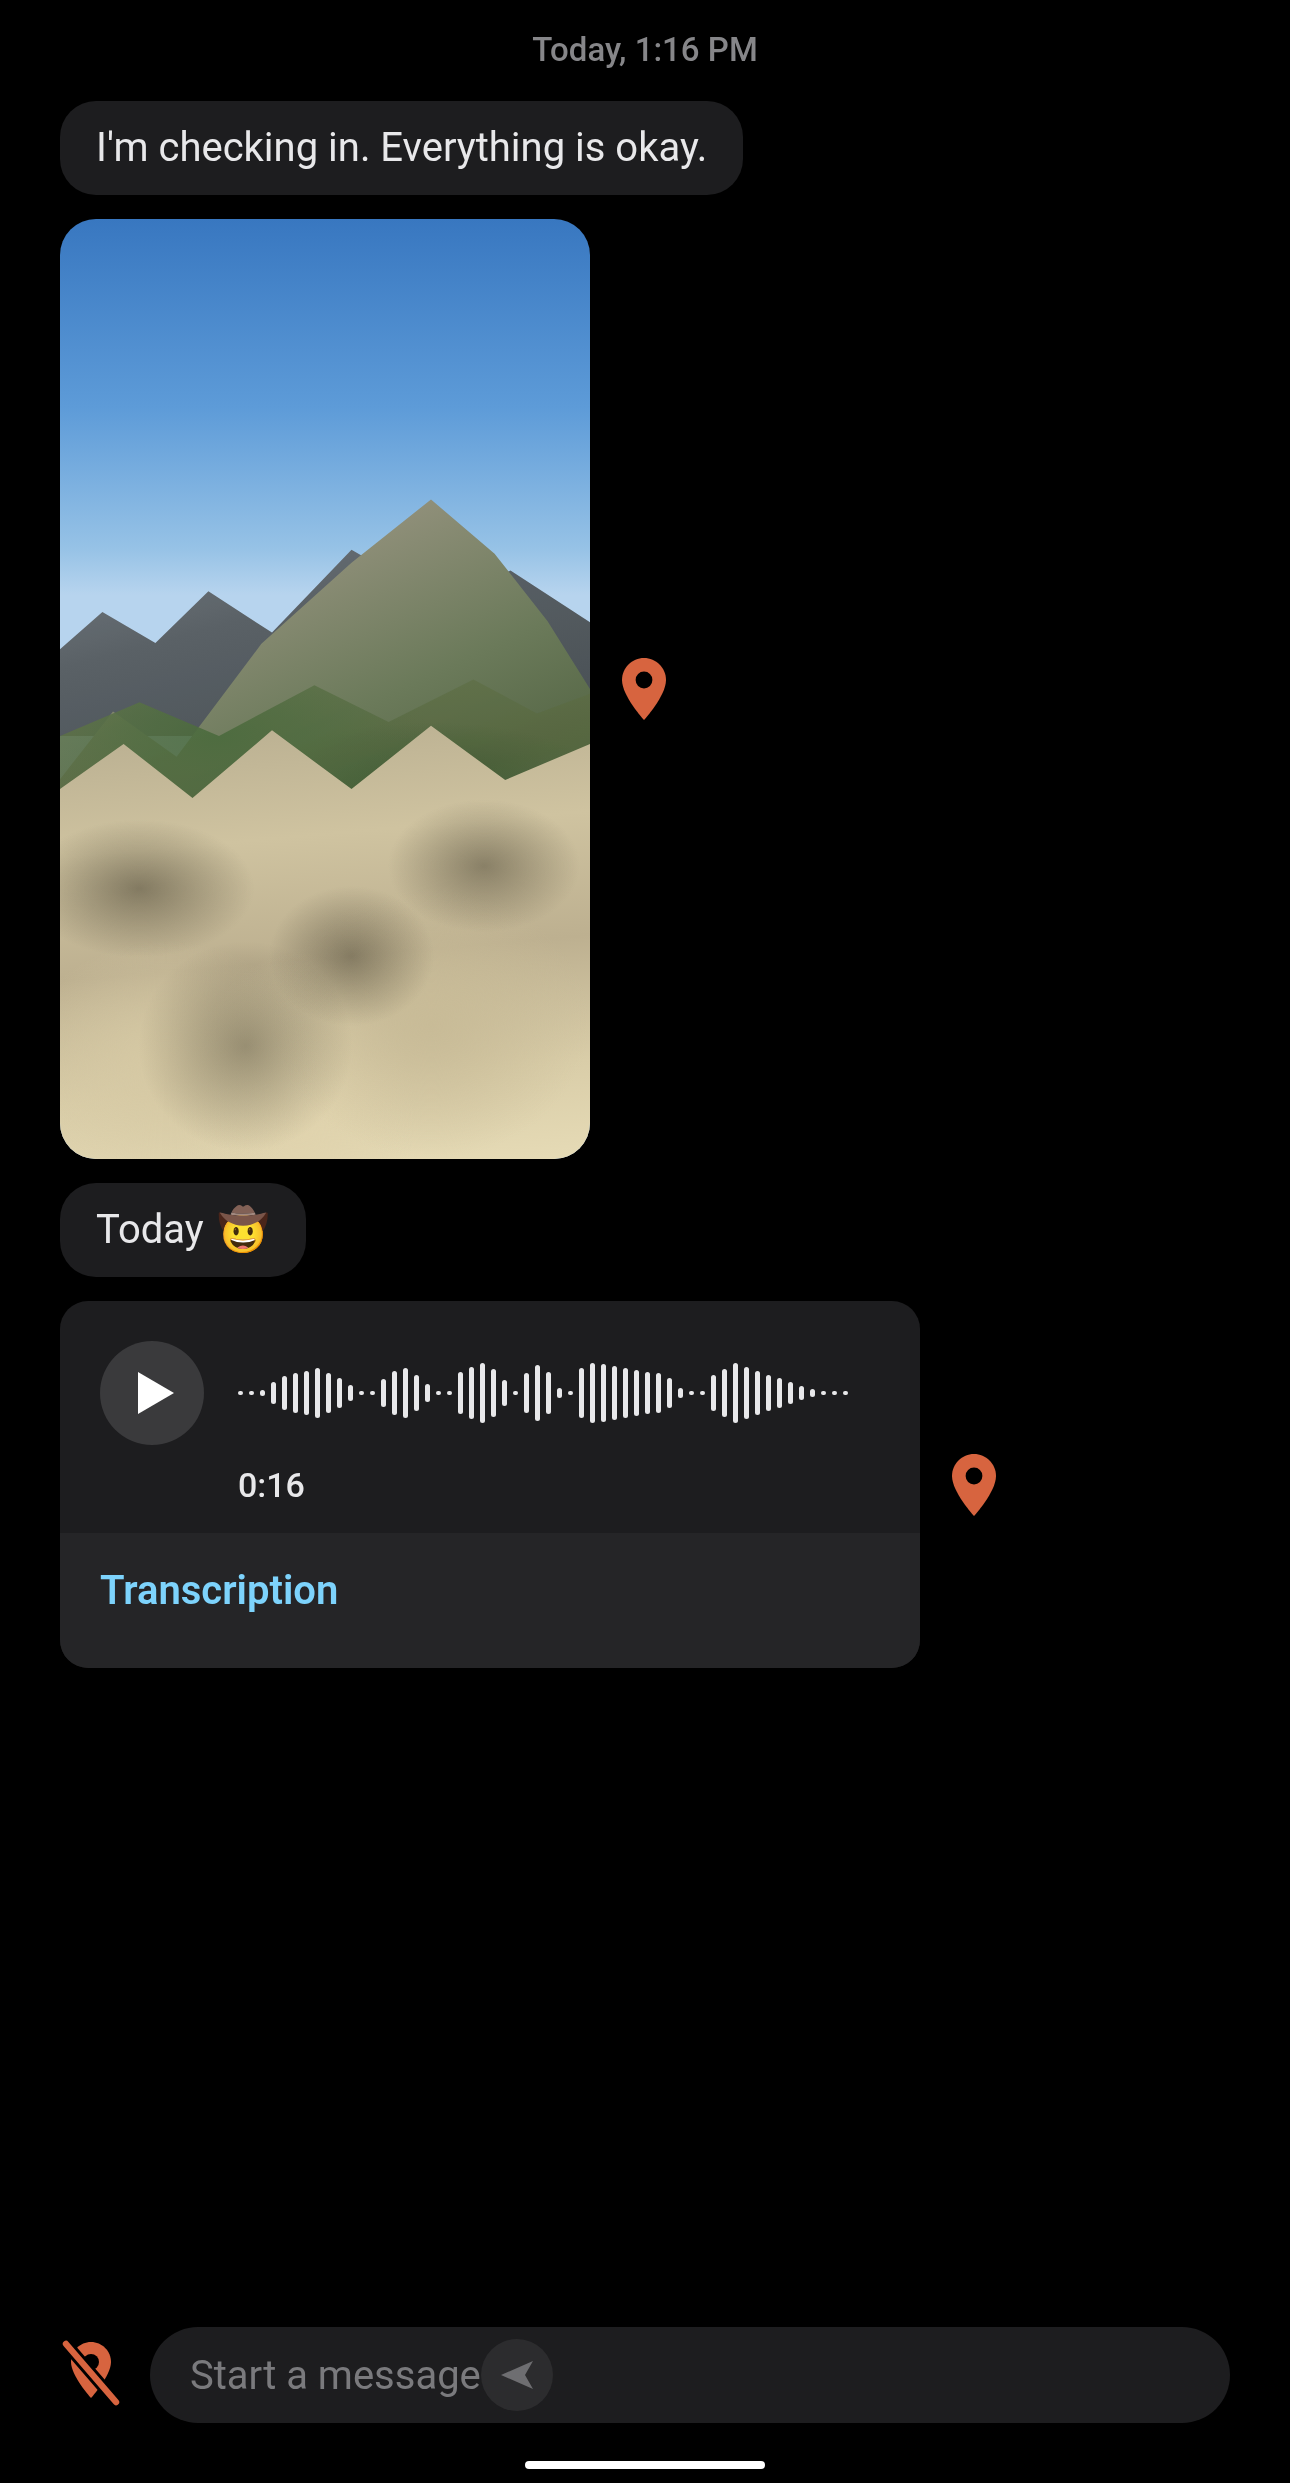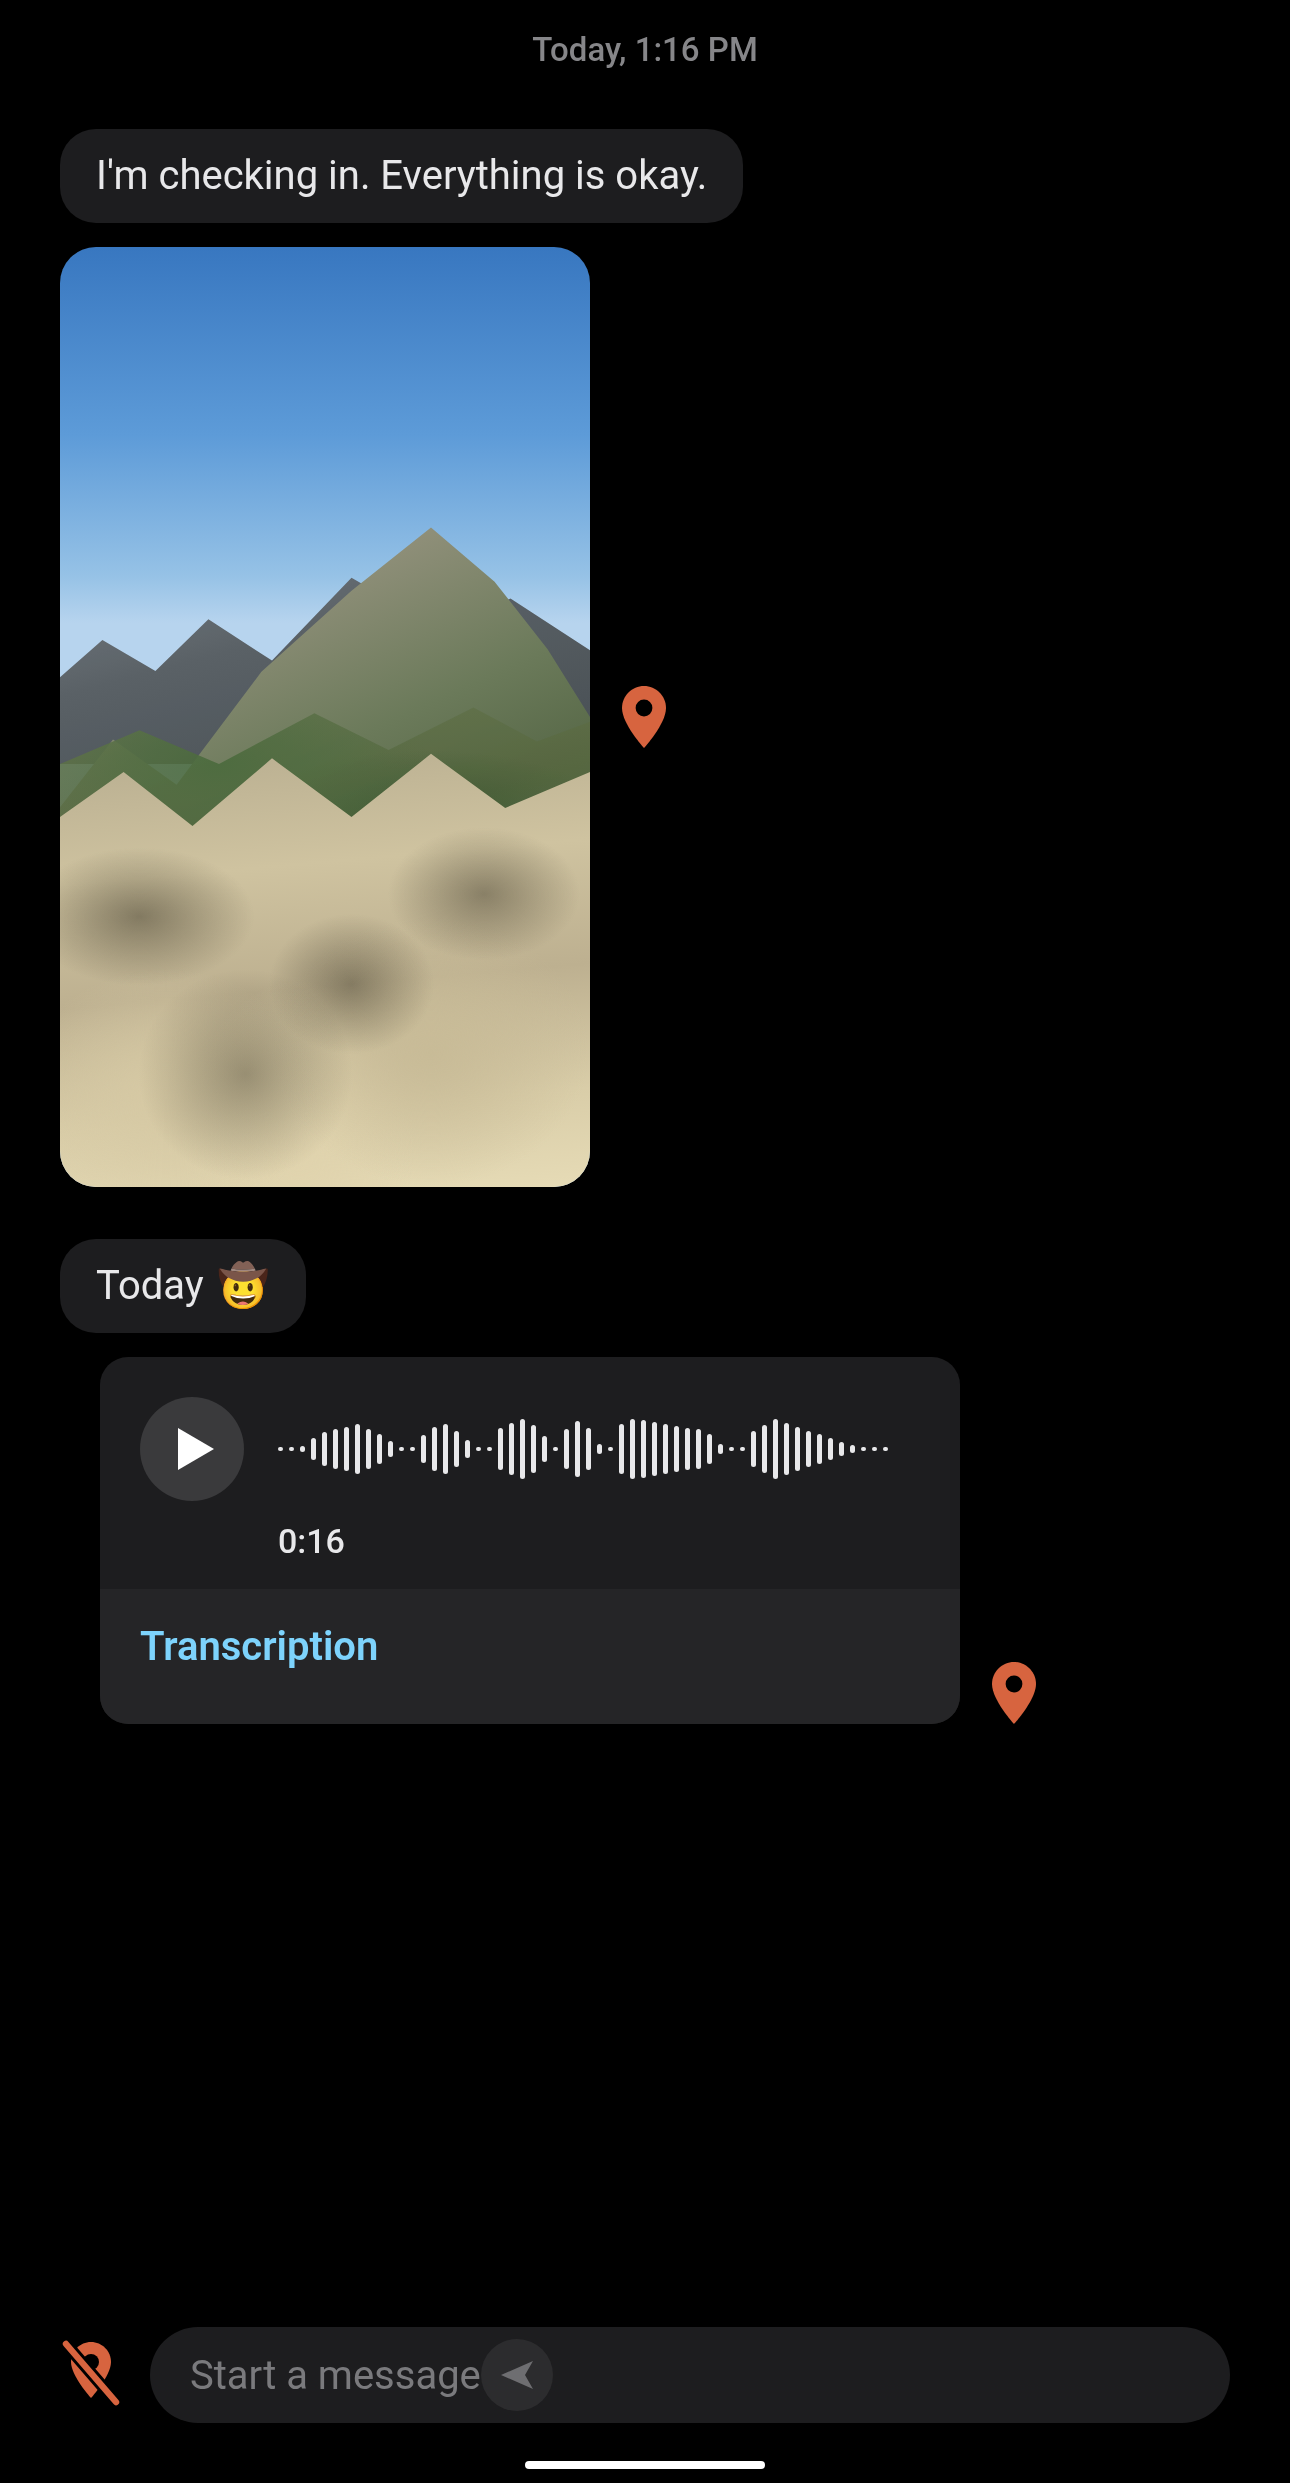--- a/index.html
+++ b/index.html
@@ -30,21 +30,20 @@
     border-radius: 36px;
     padding: 22px 36px;
     font-size: 40px;
     line-height: 1.25;
     color: #e8e8ea;
     display: inline-flex;
     align-items: center;
     gap: 14px;
     width: fit-content;
     max-width: 90%;
-    margin-top: 28px;
   }
   .photo-row {
     display: flex;
     align-items: center;
     gap: 30px;
   }
   .photo-card {
     width: 530px;
     height: 940px;
     border-radius: 36px;
@@ -102,23 +101,22 @@
     height: 48%;
     background:
       radial-gradient(ellipse at 15% 40%, rgba(60,55,40,0.5) 0%, transparent 18%),
       radial-gradient(ellipse at 55% 55%, rgba(60,55,40,0.45) 0%, transparent 20%),
       radial-gradient(ellipse at 80% 35%, rgba(60,55,40,0.45) 0%, transparent 16%),
       radial-gradient(ellipse at 35% 75%, rgba(60,55,40,0.4) 0%, transparent 22%);
   }
   .pin-icon svg { display: block; }
   .voice-row {
     display: flex;
-    align-items: flex-end;
+    align-items: center;
     gap: 30px;
-    margin-left: 40px;
   }
   .voice-card {
     background: #1d1d1f;
     border-radius: 28px;
     overflow: hidden;
     width: 860px;
   }
   .voice-top {
     padding: 40px 40px 28px 40px;
     display: flex;

